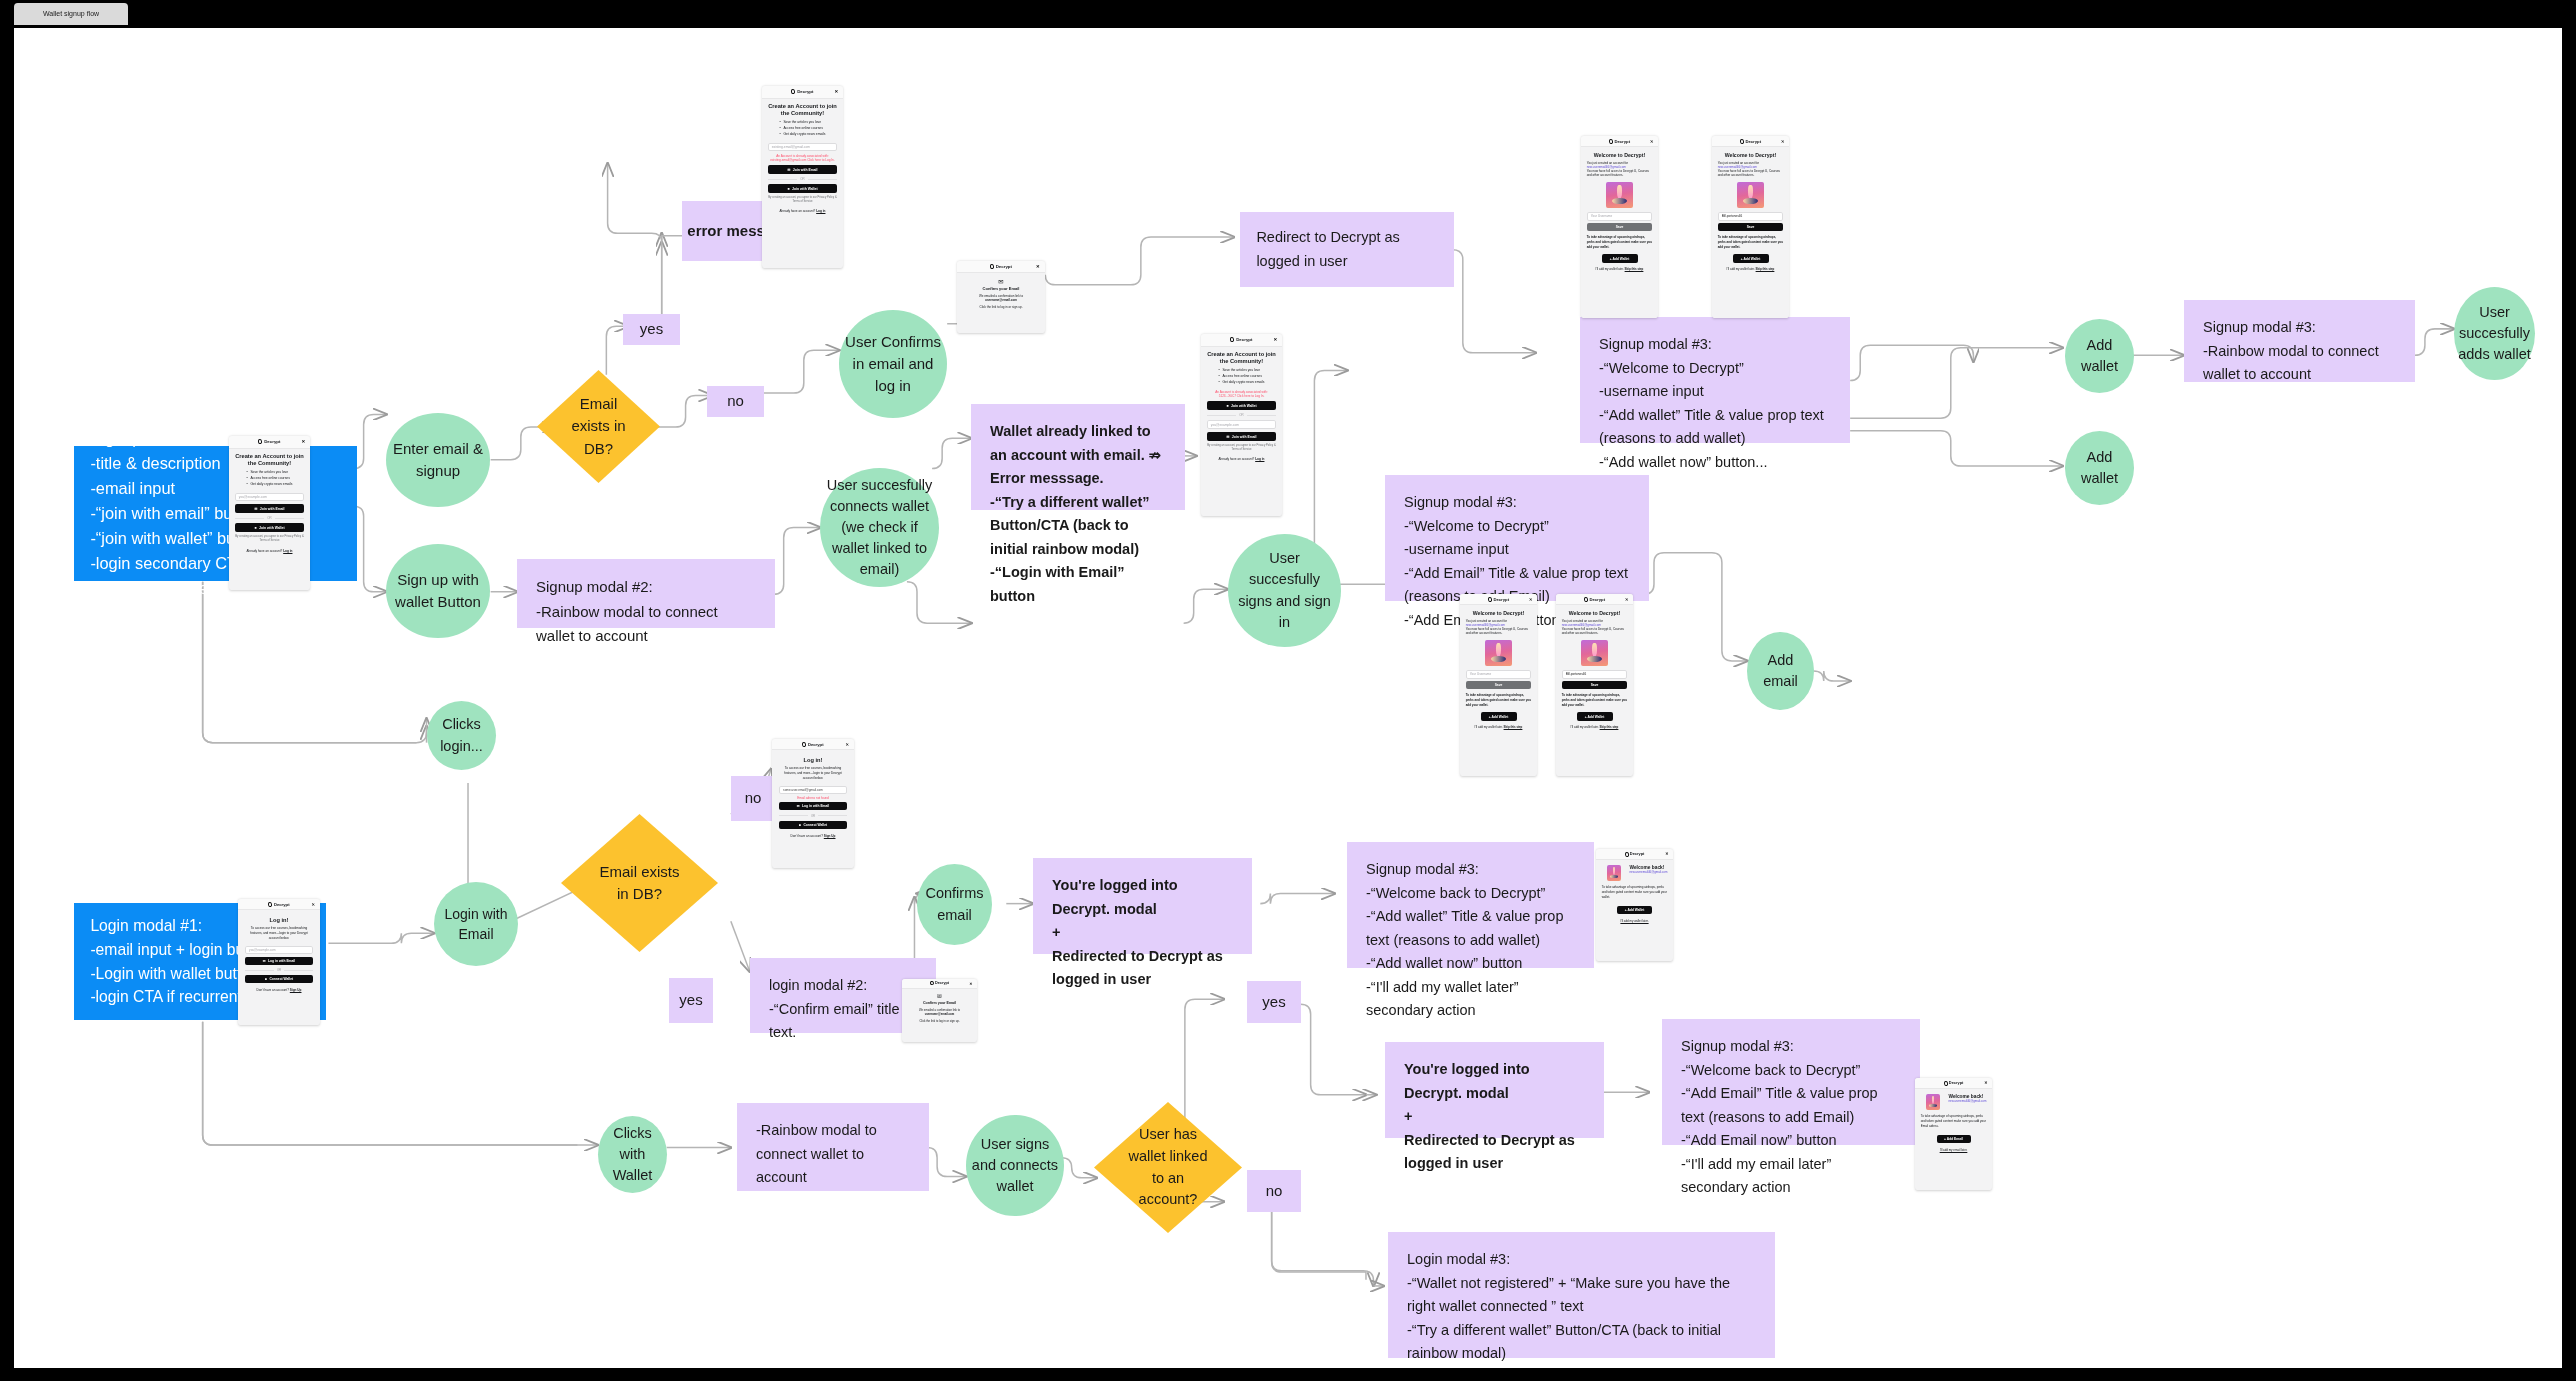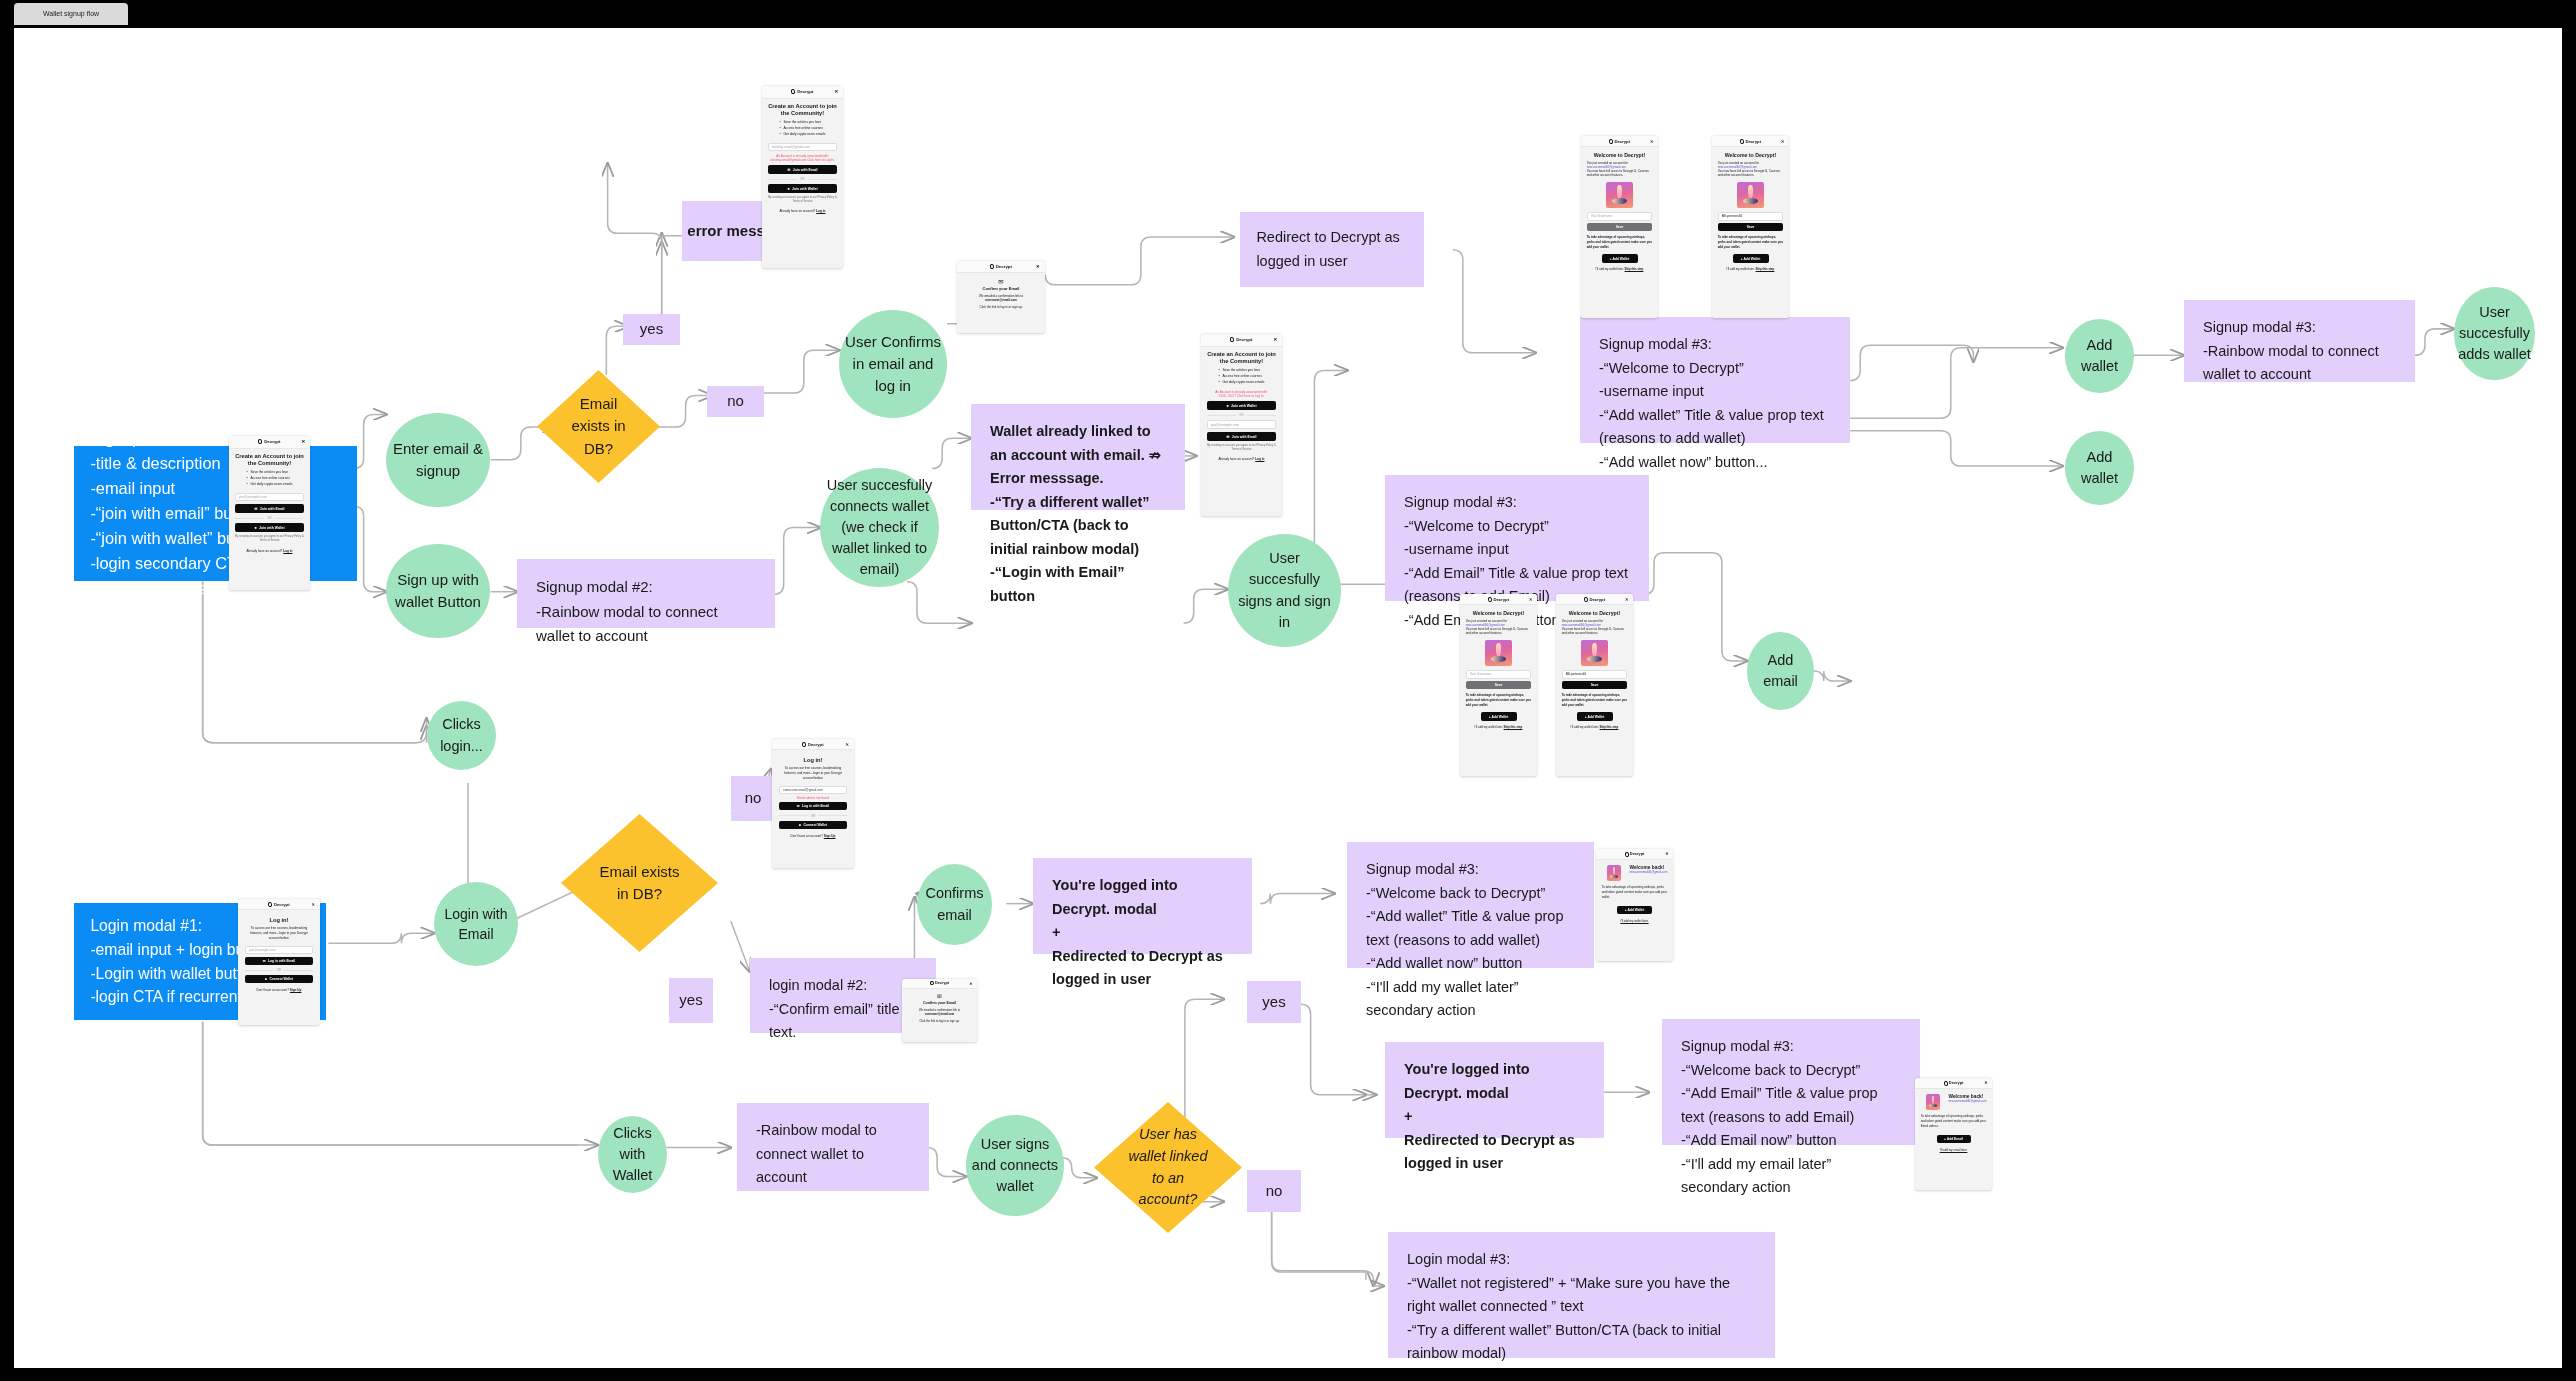--- a/index.html
+++ b/index.html
@@ -255,21 +255,21 @@
       <span style="white-space:pre-line;">Wallet already linked to an account with email. ⇏ Error messsage.
 -“Try a different wallet” Button/CTA (back to initial rainbow modal)
 -“Login with Email” button</span>
     </div>
 
 
     <div class="node ellipse" style="left:1214px; top:506px; width:113px; height:113px; font-size:14.5px;">
       <span>User succesfully signs and sign in</span>
     </div>
 
-    <div class="node purple mid" style="left:1226px; top:184px; width:184px; height:75px; font-size:14.5px; padding:0 16.4px;">
+    <div class="node purple mid" style="left:1226px; top:184px; width:214px; height:75px; font-size:14.5px; padding:0 16.4px;">
       <span>Redirect to Decrypt as logged in user</span>
     </div>
 
     <div class="node purple pad" style="left:1566px; top:289px; width:270px; height:126px; font-size:14.5px;">
       <span style="white-space:pre-line;">Signup modal #3:
 -“Welcome to Decrypt”
 -username input
 -“Add wallet” Title &amp; value prop text (reasons to add wallet)
 -“Add wallet now” button...</span>
     </div>
@@ -352,21 +352,21 @@
 
     <div class="node purple pad" style="left:723px; top:1075px; width:192px; height:88px; font-size:14.5px;">
       <span>-Rainbow modal to connect wallet to account</span>
     </div>
 
     <div class="node ellipse" style="left:952px; top:1087px; width:98px; height:101px; font-size:14.5px;">
       <span>User signs and connects wallet</span>
     </div>
 
     <div class="node diamond" style="left:1080px; top:1074px; width:148px; height:131px; font-size:14.5px;">
-      <span style="max-width:81px;font-style:italic;">User has wallet linked to an account?</span>
+      <span style="max-width:81px;">User has wallet linked to an account?</span>
     </div>
 
     <div class="node purple ctr" style="left:1233px; top:953px; width:54px; height:42px; font-size:15px;">
       <span>yes</span>
     </div>
     <div class="node purple ctr" style="left:1233px; top:1142px; width:54px; height:42px; font-size:15px;">
       <span>no</span>
     </div>
 
     <div class="node purple pad" style="left:1371px; top:1014px; width:219px; height:96px; font-size:14.5px; font-weight:bold;">

